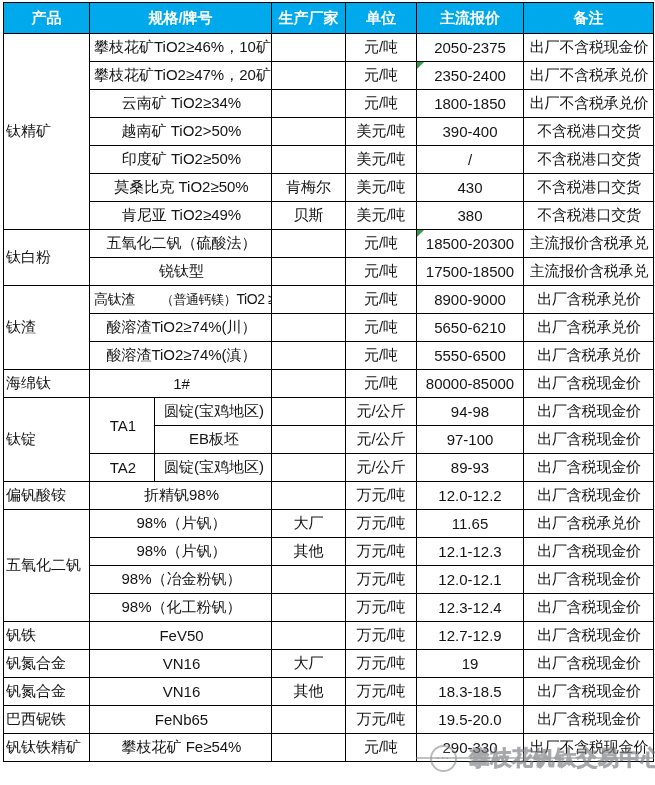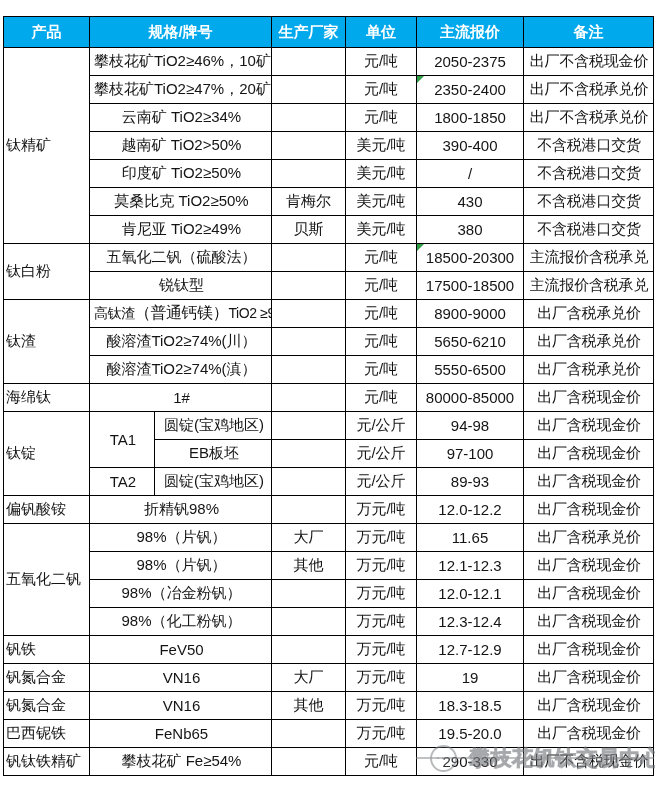--- a/index.html
+++ b/index.html
@@ -5,40 +5,40 @@
   :root{
     --hdr:#00a9ec; --hdr-text:#ffffff; --border:#000000; --flag:#2f9e44;
   }
   html,body{margin:0;padding:0;}
   body{
     width:655px;height:785px;background:#ffffff;position:relative;
     font-family:"Liberation Sans","DejaVu Sans",sans-serif;
     -webkit-font-smoothing:antialiased;
   }
   table.price-table{
-    position:absolute;left:3px;top:16px;width:650px;
+    position:absolute;left:3px;top:2px;width:650px;
     border-collapse:collapse;table-layout:fixed;
   }
   .price-table th,.price-table td{
     border:1px solid var(--border);
     overflow:hidden;white-space:nowrap;vertical-align:middle;
   }
   .price-table thead th{
     background:var(--hdr);color:var(--hdr-text);
     font-weight:bold;font-size:15px;height:28px;text-align:center;
   }
   .price-table td{
     height:27px;font-size:15px;color:#141414;padding:0 2px;background:#fff;
   }
   td.c-product{text-align:left;}
   td.c-spec,td.c-ta,td.c-sub,td.c-note{text-align:center;padding-left:4px;}
   td.c-maker,td.c-unit,td.c-price{text-align:center;}
   td.c-note{padding-left:3px;letter-spacing:-0.2px;}
   td.condensed{font-size:14px;letter-spacing:-0.4px;}
-  td .small{font-size:16px;}
+  td .small{font-size:13px;margin-left:26px;}
   td.flagged{position:relative;}
   .flag{
     position:absolute;top:0;left:0;width:0;height:0;
     border-top:7px solid var(--flag);border-right:7px solid transparent;
   }
   
   .watermark{
     position:absolute;left:416px;top:741px;width:238px;height:34px;
     display:flex;align-items:center;opacity:0.75;pointer-events:none;
   }

